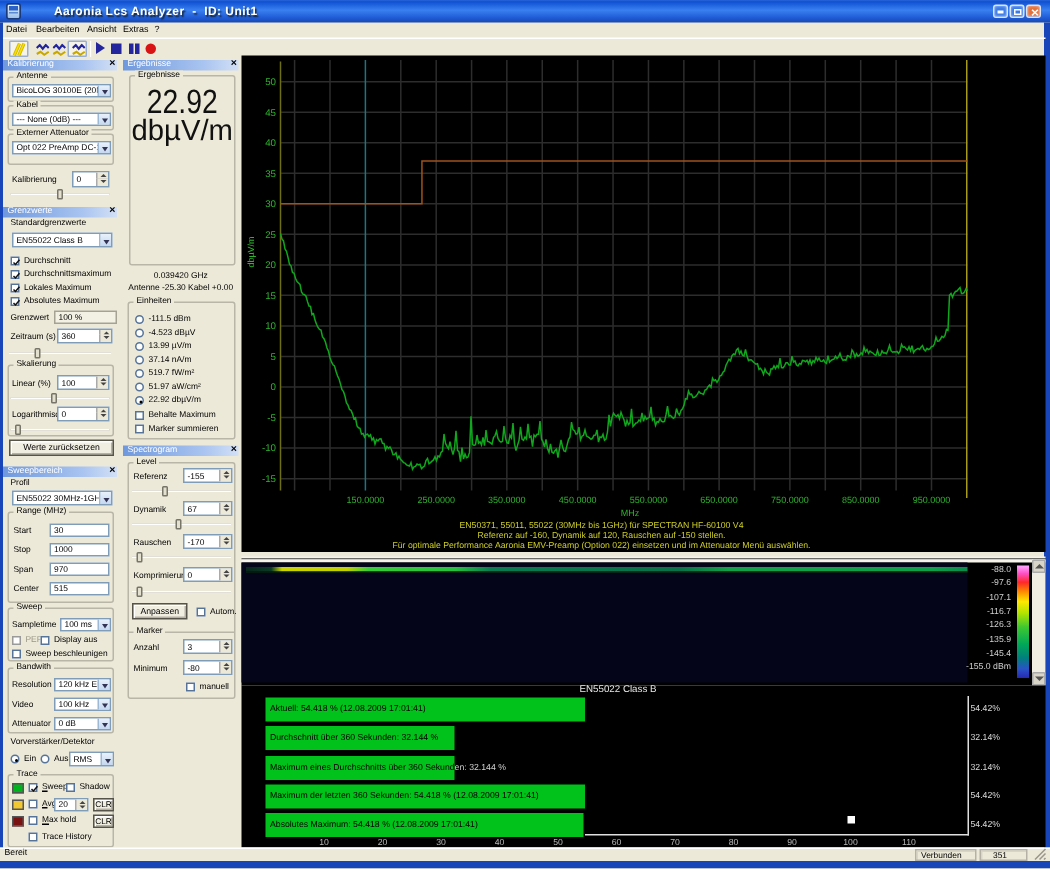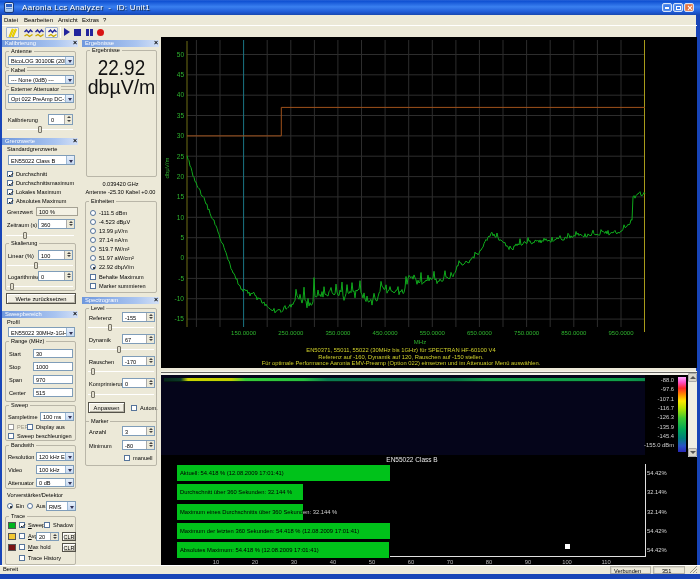--- a/index.html
+++ b/index.html
@@ -1,19 +1,19 @@
 <!DOCTYPE html>
 <html><head><meta charset="utf-8"><style>html,body{margin:0;padding:0;}body{font-family:"Liberation Sans",sans-serif;}*{box-sizing:border-box;}</style></head><body>
 <div id="win" style="position:relative;width:700px;height:579px;background:#ece9d8;overflow:hidden;font-family:'Liberation Sans',sans-serif;">
 <div style="position:absolute;left:0;top:0;width:700px;height:15px;background:linear-gradient(#2a64d8 0%,#0f50d2 8%,#3a80f0 45%,#1e5ad6 80%,#1848b0 100%);"></div>
 <div style="position:absolute;left:4px;top:2px;width:10px;height:11px;background:linear-gradient(#e8f2ff,#9cc0ea);border:1px solid #1a3a7a;border-radius:2px;">
       <div style="position:absolute;left:1px;top:1px;width:6px;height:3px;background:#2a62c8;"></div>
       <div style="position:absolute;left:1px;top:5px;width:6px;height:1px;background:#5a8ad0;"></div>
     </div>
-<div style="position:absolute;left:22px;top:3px;font-size:8px;letter-spacing:.3px;font-weight:normal;color:#fff;text-shadow:1px 1px 1px #123;">Aaronia Lcs Analyzer&nbsp; - &nbsp;ID: Unit1</div>
+<div style="position:absolute;left:36px;top:3px;font-size:8px;letter-spacing:.3px;font-weight:bold;color:#fff;text-shadow:1px 1px 1px #123;">Aaronia Lcs Analyzer&nbsp; - &nbsp;ID: Unit1</div>
 <div style="position:absolute;left:662px;top:3px;width:10px;height:9px;background:linear-gradient(#3a7ae8,#3a7ae8);border:1px solid #d8e4f8;border-radius:2px;box-shadow:inset 0 0 2px rgba(255,255,255,.6);">
       <div style="position:absolute;left:2px;bottom:2px;width:4px;height:2px;background:#fff;"></div>
     </div>
 <div style="position:absolute;left:673px;top:3px;width:10px;height:9px;background:linear-gradient(#3a7ae8,#3a7ae8);border:1px solid #d8e4f8;border-radius:2px;box-shadow:inset 0 0 2px rgba(255,255,255,.6);">
       <div style="position:absolute;left:2px;top:2px;width:5px;height:4px;border:1px solid #fff;"></div>
     </div>
 <div style="position:absolute;left:684px;top:3px;width:10px;height:9px;background:linear-gradient(#e4703a,#e4703a);border:1px solid #d8e4f8;border-radius:2px;box-shadow:inset 0 0 2px rgba(255,255,255,.6);">
       <div style="position:absolute;left:0px;top:0px;width:10px;height:9px;font-size:9px;line-height:9px;color:#fff;text-align:center;font-weight:bold;">×</div>
     </div>
 <div style="position:absolute;left:0;top:15px;width:2px;height:560px;background:#1845b8;"></div>

